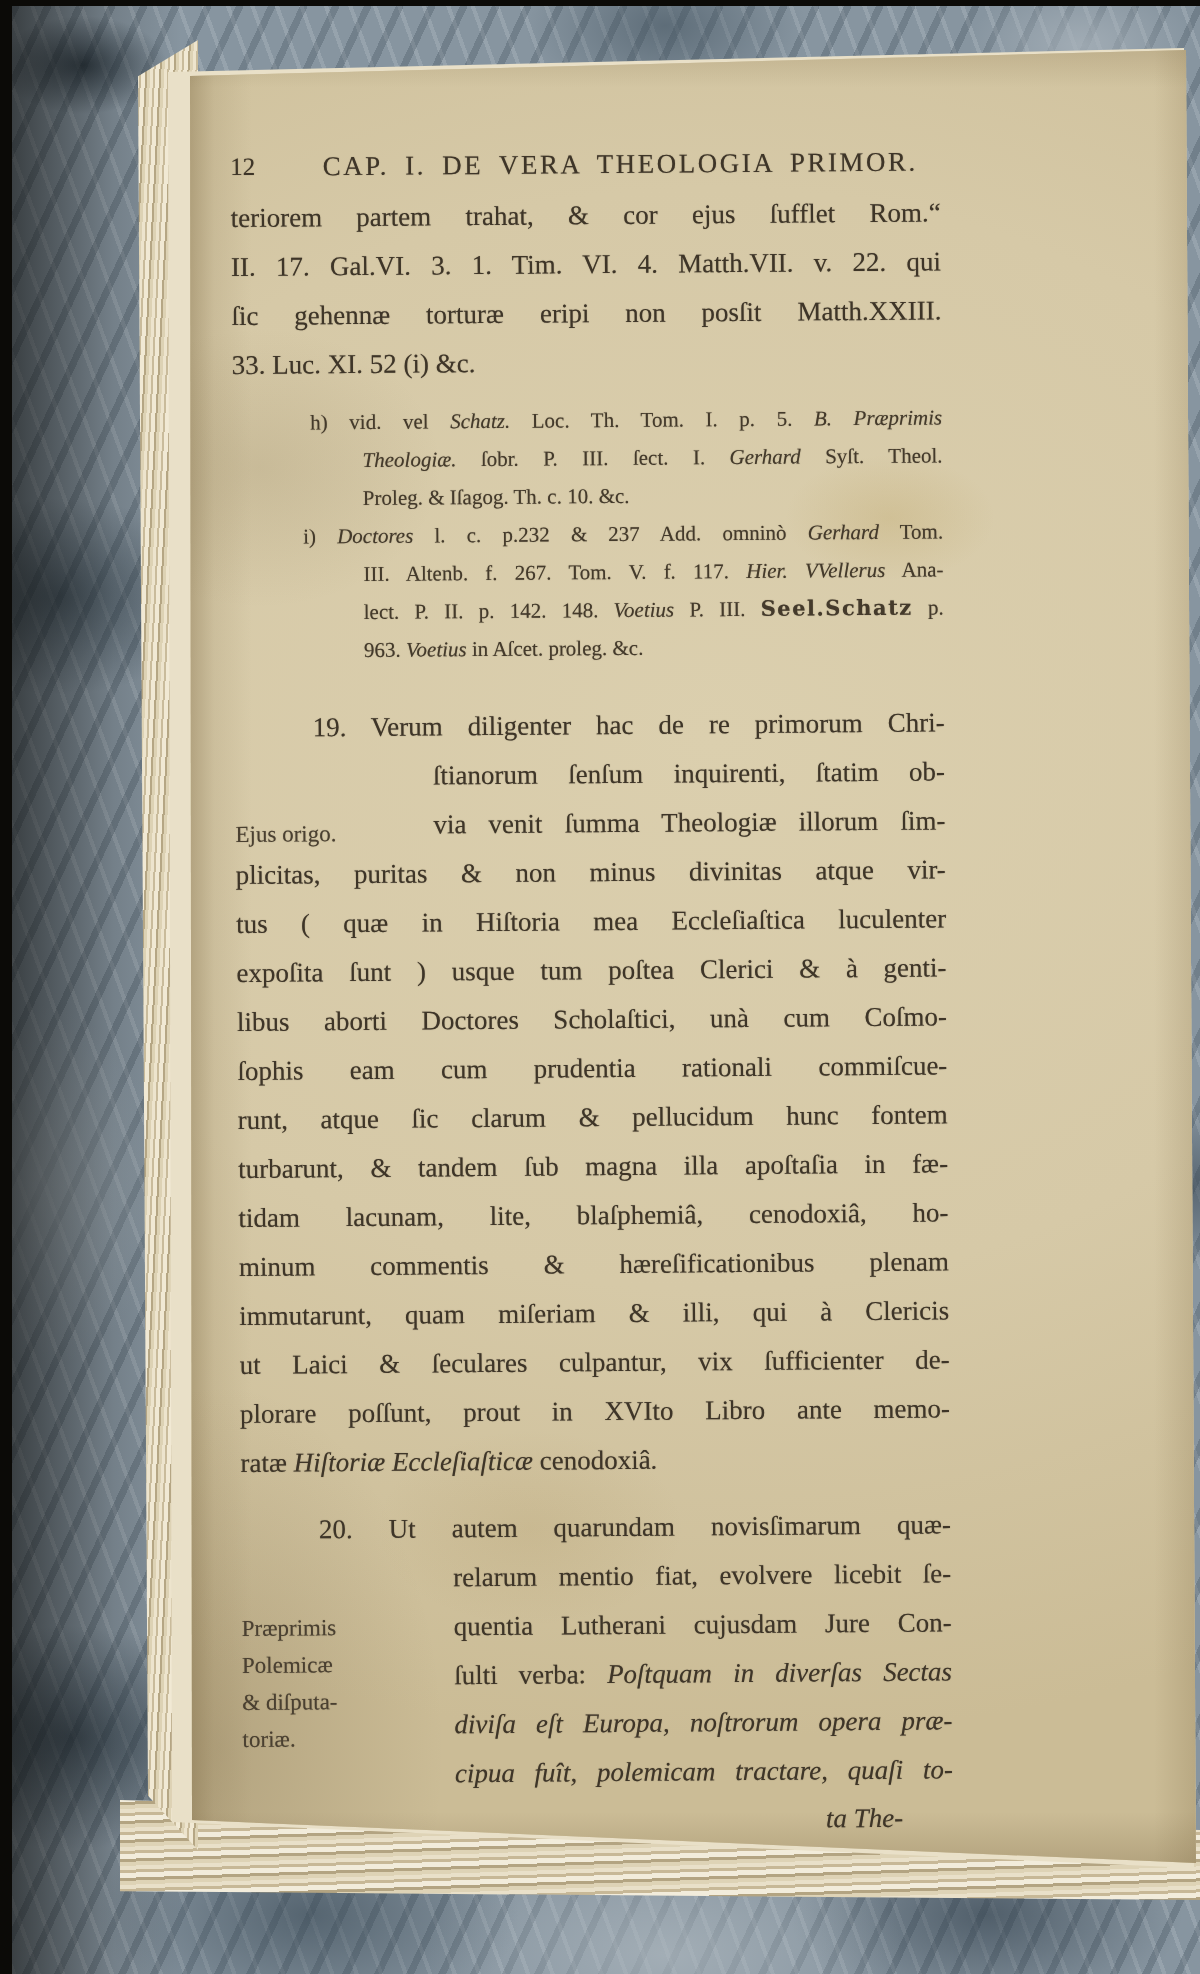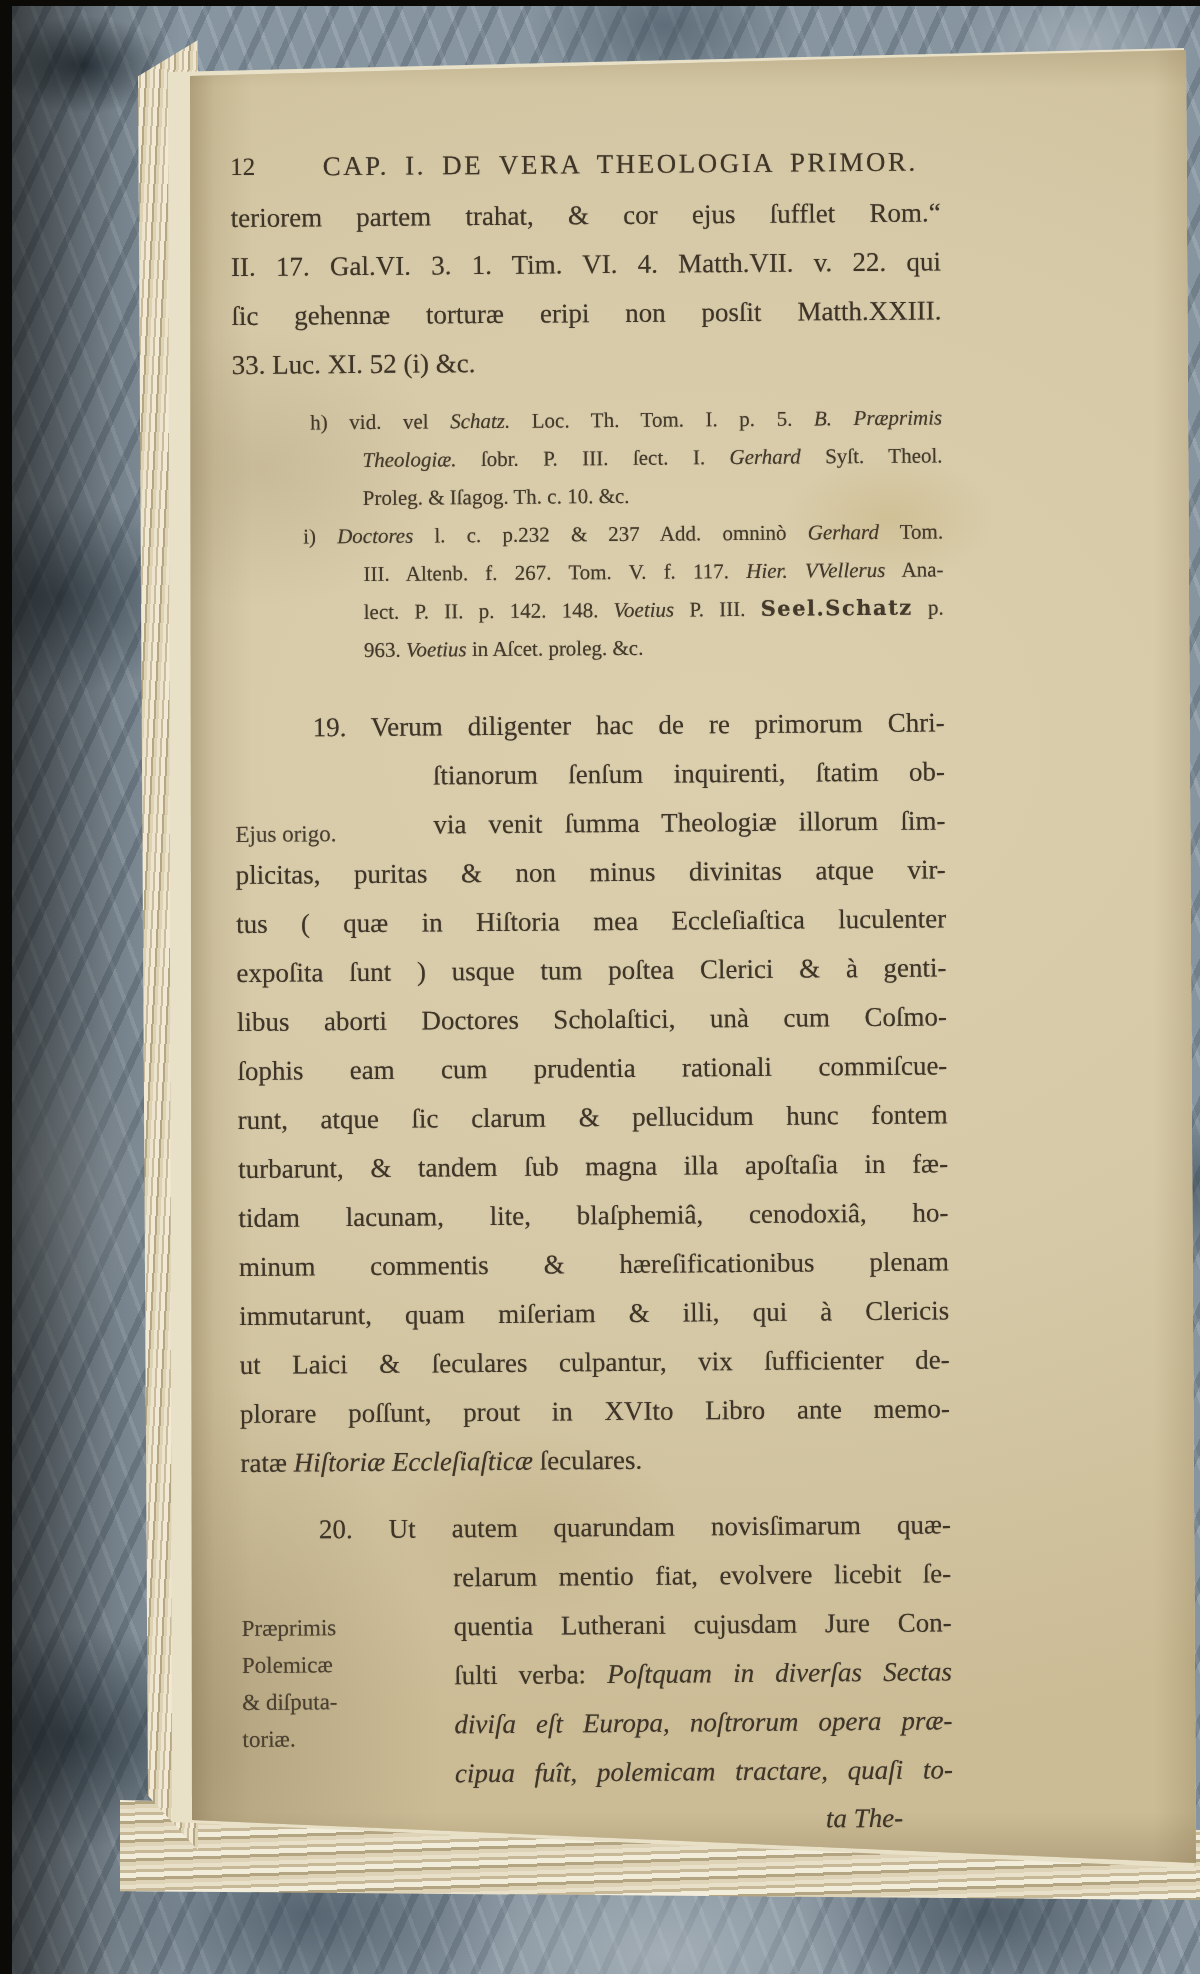--- a/index.html
+++ b/index.html
@@ -153,21 +153,21 @@
       <div class="line"><span class="seg-r">expoſita ſunt ) usque tum poſtea Clerici &amp; à genti-</span></div>
       <div class="line"><span class="seg-r">libus aborti Doctores Scholaſtici, unà cum Coſmo-</span></div>
       <div class="line"><span class="seg-r">ſophis eam cum prudentia rationali commiſcue-</span></div>
       <div class="line"><span class="seg-r">runt, atque ſic clarum &amp; pellucidum hunc fontem</span></div>
       <div class="line"><span class="seg-r">turbarunt, &amp; tandem ſub magna illa apoſtaſia in fæ-</span></div>
       <div class="line"><span class="seg-r">tidam lacunam, lite, blaſphemiâ, cenodoxiâ, ho-</span></div>
       <div class="line"><span class="seg-r">minum commentis &amp; hæreſificationibus plenam</span></div>
       <div class="line"><span class="seg-r">immutarunt, quam miſeriam &amp; illi, qui à Clericis</span></div>
       <div class="line"><span class="seg-r">ut Laici &amp; ſeculares culpantur, vix ſufficienter de-</span></div>
       <div class="line"><span class="seg-r">plorare poſſunt, prout in XVIto Libro ante memo-</span></div>
-      <div class="line short"><span class="seg-r">ratæ </span><span class="seg-i">Hiſtoriæ Eccleſiaſticæ</span><span class="seg-r"> ſeculares.</span></div>
+      <div class="line short"><span class="seg-r">ratæ </span><span class="seg-i">Hiſtoriæ Eccleſiaſticæ</span><span class="seg-r"> cenodoxiâ.</span></div>
     </div>
 
     <div class="para para20">
       <div class="sidenote sidenote-20">
         <div>Præprimis</div>
         <div>Polemicæ</div>
         <div>&amp; diſputa-</div>
         <div>toriæ.</div>
       </div>
       <div class="line indent1"><span class="seg-r">20. Ut autem quarundam novisſimarum quæ-</span></div>

